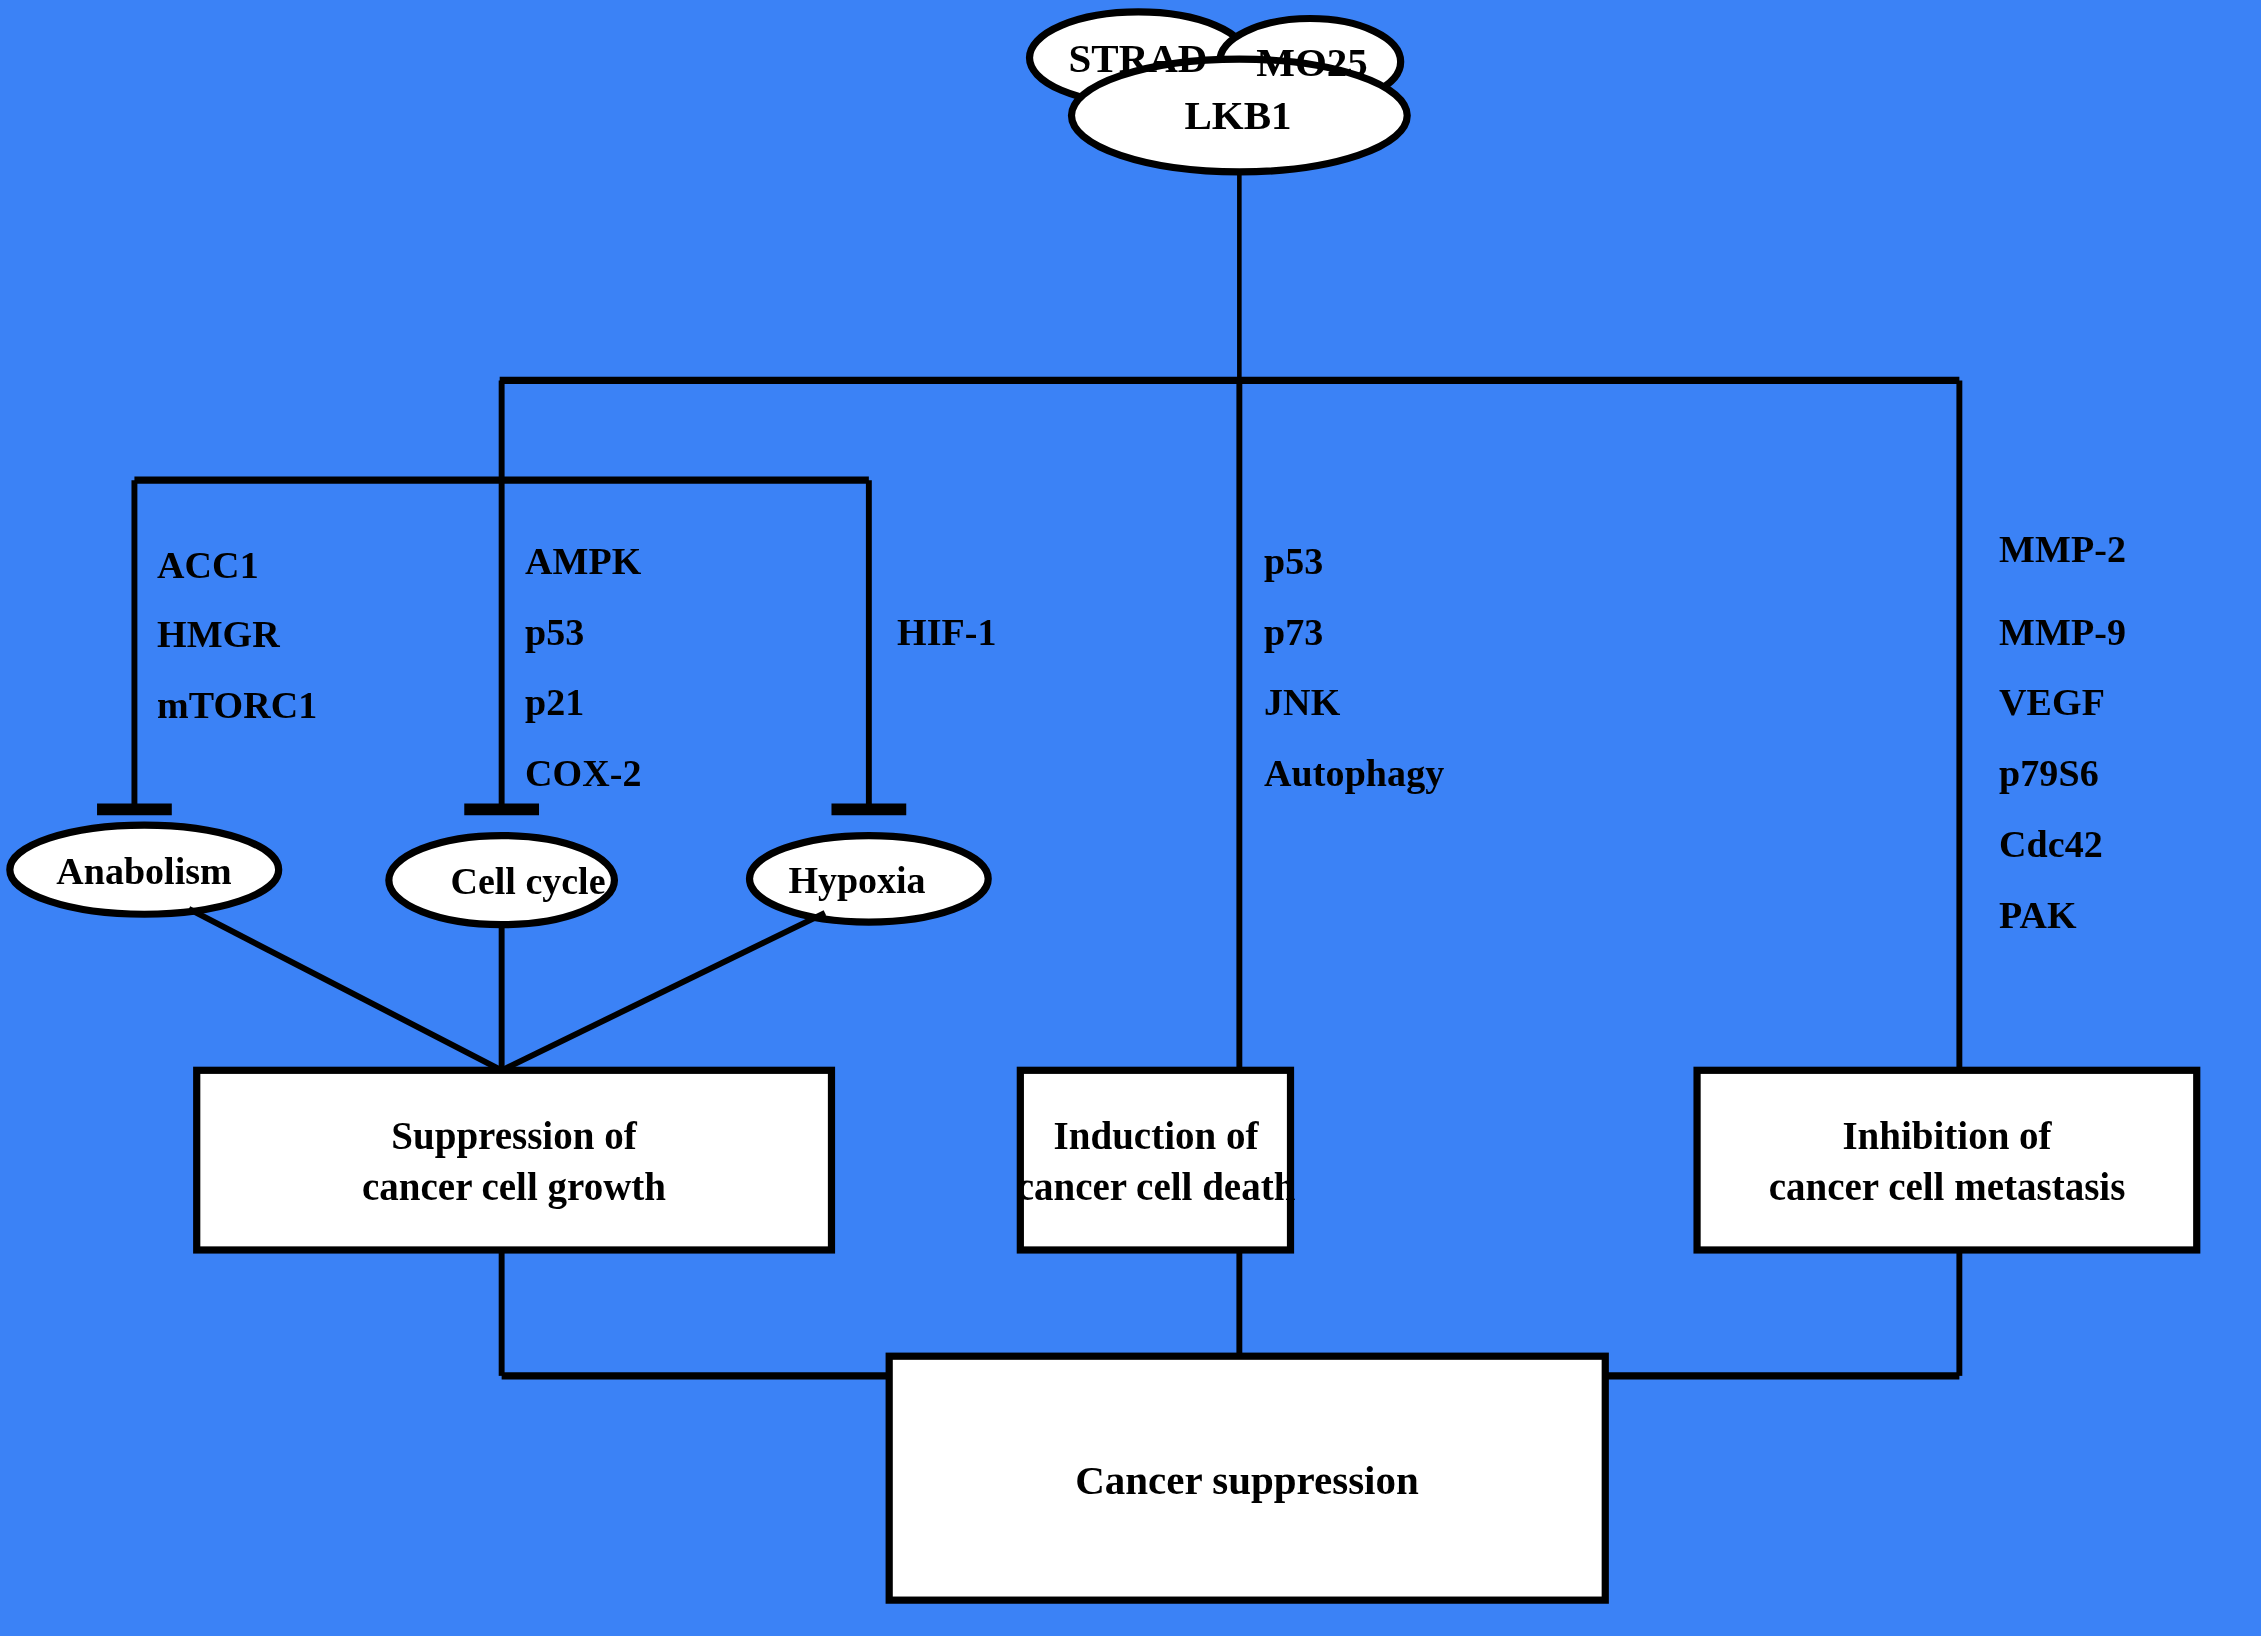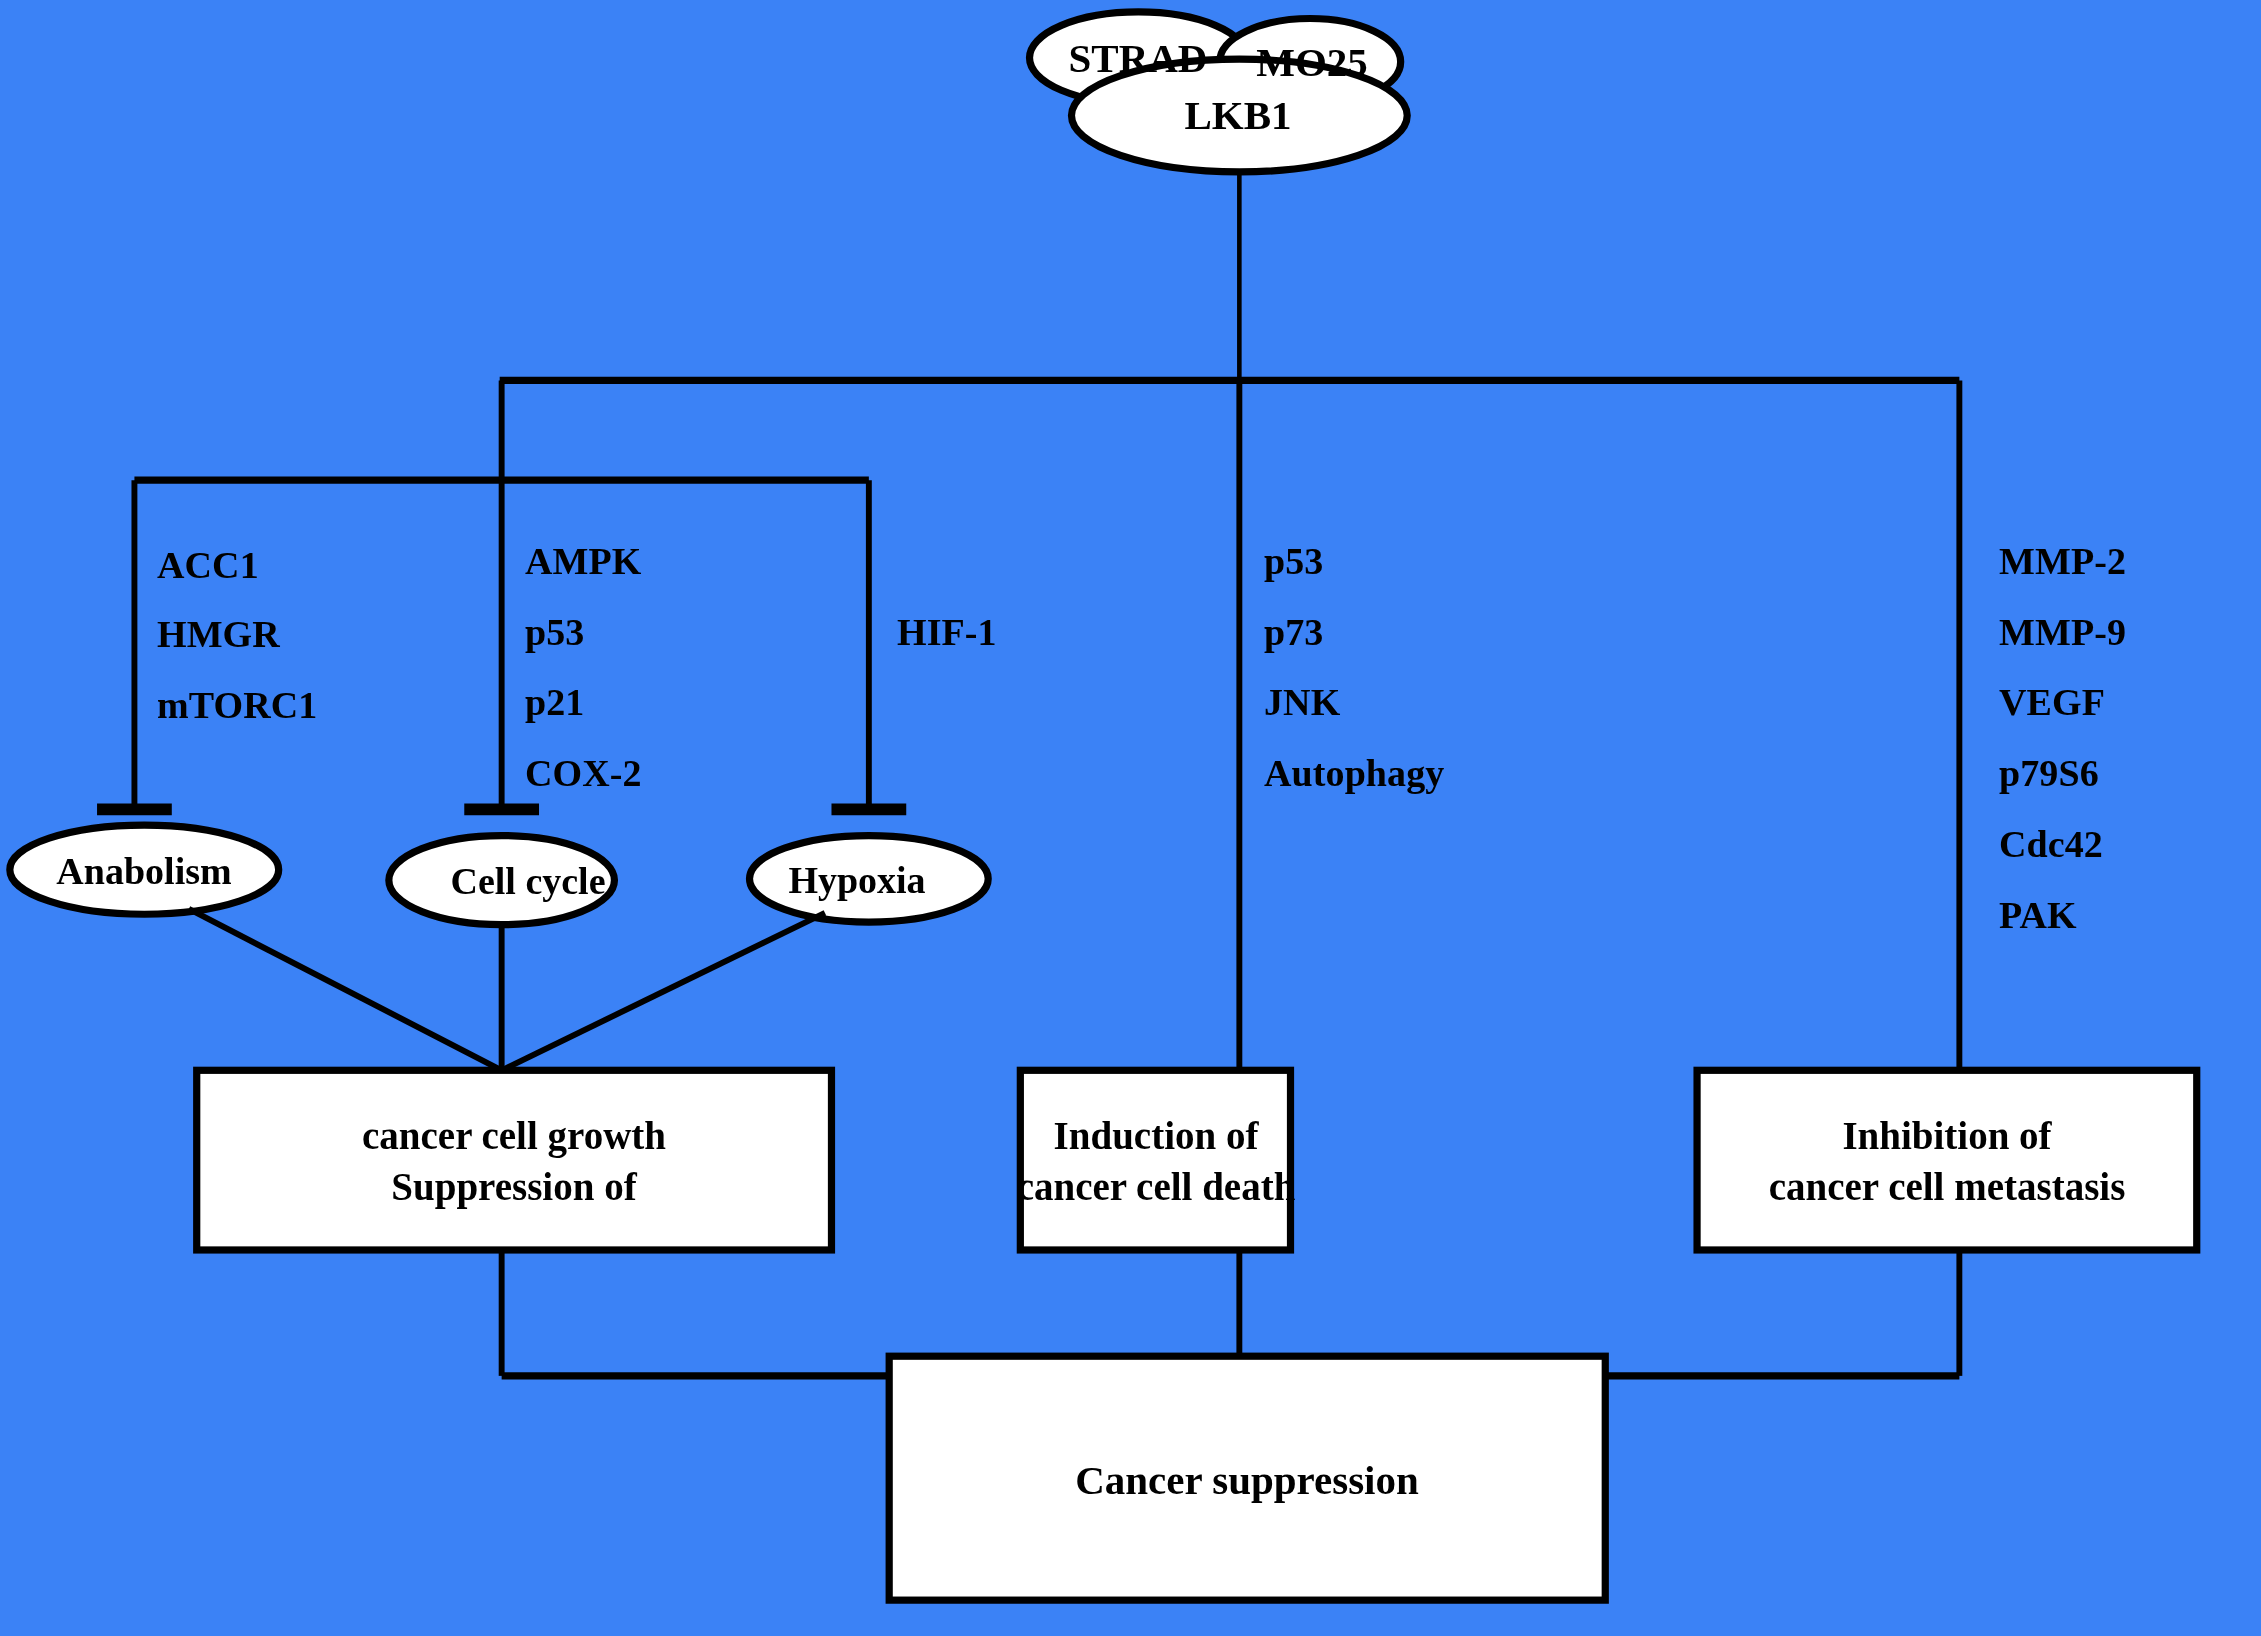--- a/index.html
+++ b/index.html
@@ -104,34 +104,34 @@
   <div class="node-label branch-item" style="left:525px;top:683px;">p21</div>
   <div class="node-label branch-item" style="left:525px;top:754px;">COX-2</div>
 
   <div class="node-label branch-item" style="left:897px;top:613px;">HIF-1</div>
 
   <div class="node-label branch-item" style="left:1264px;top:542px;">p53</div>
   <div class="node-label branch-item" style="left:1264px;top:613px;">p73</div>
   <div class="node-label branch-item" style="left:1264px;top:683px;">JNK</div>
   <div class="node-label branch-item" style="left:1264px;top:754px;">Autophagy</div>
 
-  <div class="node-label branch-item" style="left:1999px;top:542px;text-align:right;">MMP-2</div>
+  <div class="node-label branch-item" style="left:1999px;top:530px;text-align:right;">MMP-2</div>
   <div class="node-label branch-item" style="left:1999px;top:613px;">MMP-9</div>
   <div class="node-label branch-item" style="left:1999px;top:683px;">VEGF</div>
   <div class="node-label branch-item" style="left:1999px;top:754px;">p79S6</div>
   <div class="node-label branch-item" style="left:1999px;top:825px;">Cdc42</div>
   <div class="node-label branch-item" style="left:1999px;top:896px;">PAK</div>
 
   <div class="node-label ellipse-label ell-txt-sm" style="left:144px;top:871px;">Anabolism</div>
   <div class="node-label ellipse-label ell-txt-sm" style="left:502px;top:881px;margin-left:26px;">Cell cycle</div>
   <div class="node-label ellipse-label ell-txt-sm" style="left:857px;top:880px;">Hypoxia</div>
 
   <div class="node-label box-label box-txt" style="left:514px;top:1161px;">
+    <div>Suppression of</div>
     <div>cancer cell growth</div>
-    <div>Suppression of</div>
   </div>
 
   <div class="node-label box-label box-txt" style="left:1156px;top:1161px;">
     <div>Induction of</div>
     <div>cancer cell death</div>
   </div>
 
   <div class="node-label box-label box-txt" style="left:1947px;top:1161px;">
     <div>Inhibition of</div>
     <div>cancer cell metastasis</div>

